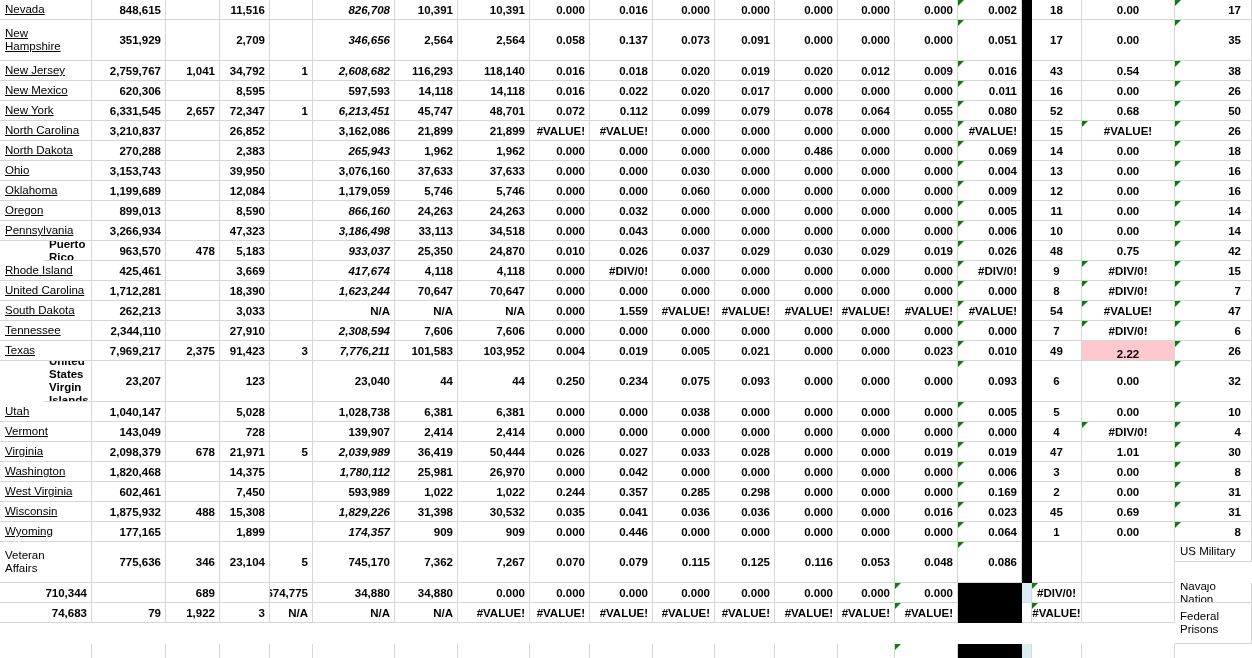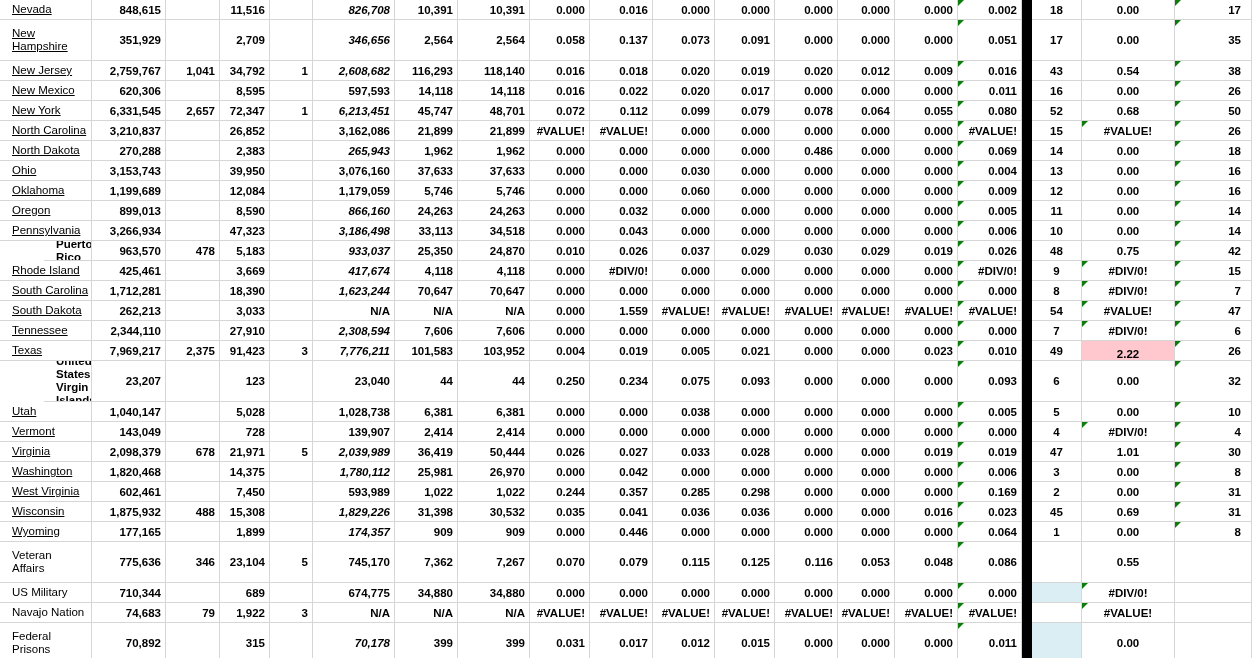--- a/index.html
+++ b/index.html
@@ -8,21 +8,21 @@
   .grid{display:grid;
         grid-template-columns:92px 74px 54px 50px 43px 82px 63px 72px 60px 63px 62px 60px 63px 57px 63px 64px 10px 50px 93px 77px;}
   .cell{box-sizing:border-box;border-right:1px solid #d6d6d6;border-bottom:1px solid #d6d6d6;
         display:flex;align-items:center;position:relative;overflow:hidden;background:#fff;}
   .h20{height:20px}
   .h41{height:41px}
   .num{justify-content:flex-end;padding-right:4px;font-weight:bold;}
   .ctr{justify-content:center;font-weight:bold;}
   .last{justify-content:flex-end;padding-right:10px;font-weight:bold;}
   .ital span{font-style:italic;text-align:right;}
-  .lab{justify-content:flex-start;padding-left:12px;}
+  .lab{justify-content:flex-start;padding-left:5px;}
   .lab span{white-space:pre-line;line-height:13px;}
   .link span{text-decoration:underline;}
   .bold{font-weight:bold;margin-left:44px;}
   .bar{background:#000;border-right:none;border-bottom:1px solid #000;}
   .pink{background:#ffc7ce;align-items:flex-end;}
   .blue{background:#daeef3;}
   .flag{position:absolute;top:0;left:0;width:0;height:0;
         border-top:6px solid #0c7d0c;border-right:6px solid transparent;}
 </style>
 </head>
@@ -807,21 +807,21 @@
       </div>
       <div class="cell h20 ctr">
         <span>#DIV/0!</span>
         <span class="flag"></span>
       </div>
       <div class="cell h20 last">
         <span>15</span>
         <span class="flag"></span>
       </div>
       <div class="cell lab link h20">
-        <span>South Carolina</span>
+        <span>United Carolina</span>
       </div>
       <div class="cell h20 num">
         <span>1,712,281</span>
       </div>
       <div class="cell h20 num">
         <span></span>
       </div>
       <div class="cell h20 num">
         <span>18,390</span>
       </div>
@@ -1584,23 +1584,20 @@
       <div class="cell h41 num">
         <span>0.048</span>
       </div>
       <div class="cell h41 num">
         <span>0.086</span>
         <span class="flag"></span>
       </div>
       <div class="cell bar h41"></div>
       <div class="cell h41 ctr">
         <span></span>
-      </div>
-      <div class="cell h41 ctr">
-        <span>0.55</span>
       </div>
       <div class="cell h41 last">
         <span></span>
       </div>
       <div class="cell lab plain h20">
         <span>US Military</span>
       </div>
       <div class="cell h20 num">
         <span>710,344</span>
       </div>

